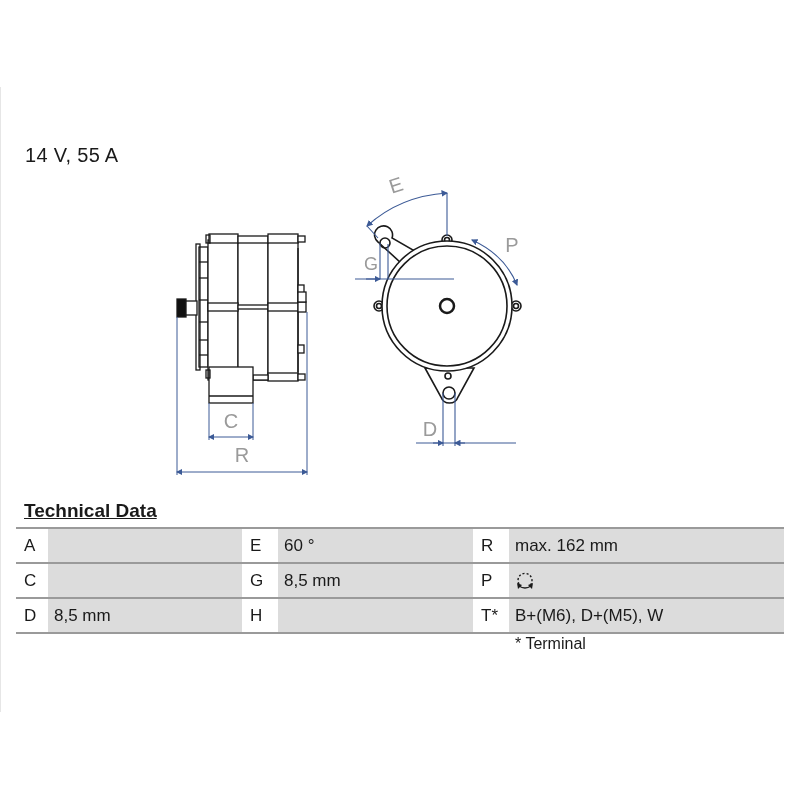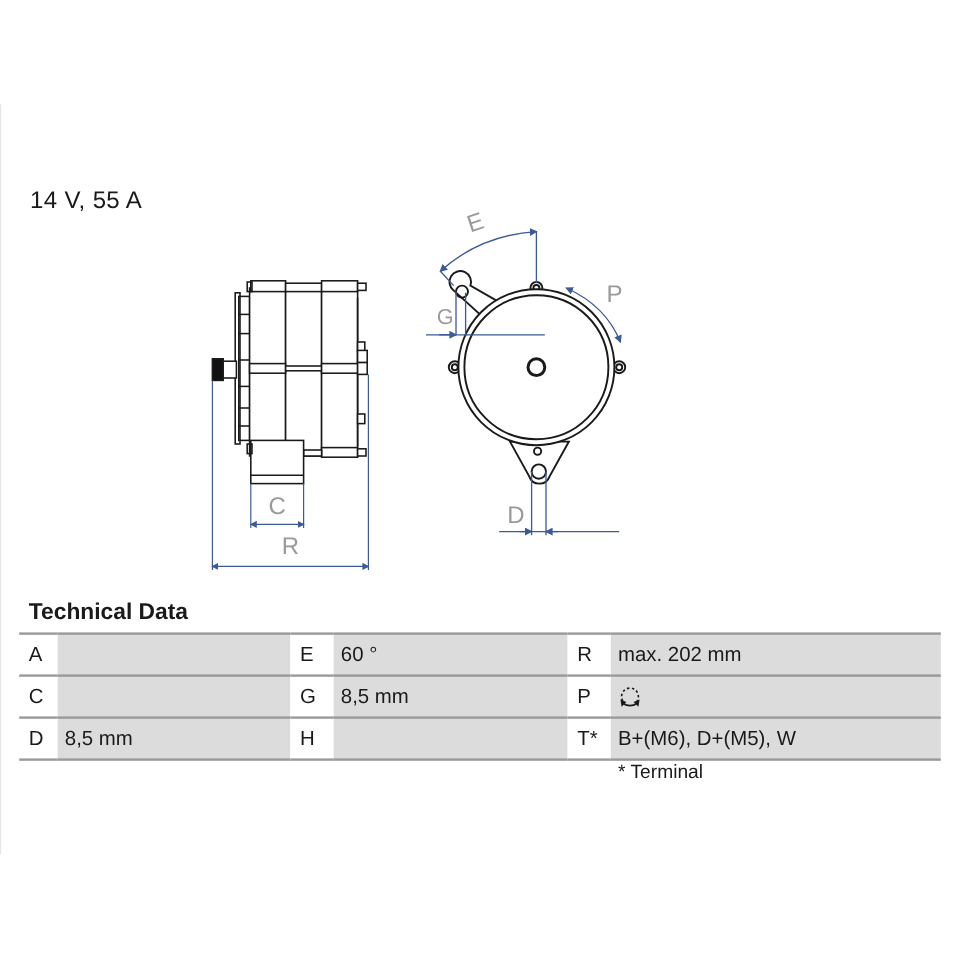--- a/index.html
+++ b/index.html
@@ -1,21 +1,21 @@
 <!DOCTYPE html>
 <html><head>
   <meta charset="utf-8">
   <style>
     html, body { margin: 0; padding: 0; background: #ffffff; }
     body { width: 800px; height: 800px; position: relative; overflow: hidden;
            font-family: "Liberation Sans", sans-serif; color: #1a1a1a; }
     .frame-line { position: absolute; left: 0; top: 87px; width: 1px; height: 625px; background: #e6e6e6; }
-    .title { position: absolute; left: 25px; top: 156px; font-size: 20px; letter-spacing: 0.3px; }
+    .title { position: absolute; left: 25px; top: 144px; font-size: 20px; letter-spacing: 0.3px; }
     .drawing { position: absolute; left: 0; top: 0; }
-    .section-title { position: absolute; left: 24px; top: 500px; font-size: 19px; font-weight: bold; }
+    .section-title { position: absolute; left: 24px; top: 500px; font-size: 19px; font-weight: bold; text-decoration: underline; }
     table.tech { position: absolute; left: 16px; top: 527px; width: 768px; border-collapse: collapse; table-layout: fixed; }
     table.tech td { height: 33px; padding: 0; font-size: 17px; border-top: 2px solid #9a9a9a; border-bottom: 2px solid #9a9a9a; vertical-align: middle; }
     td.lbl { background: #ffffff; padding-left: 8px !important; }
     td.val { background: #dcdcdc; padding-left: 6px !important; }
     .footnote { position: absolute; left: 515px; top: 635px; font-size: 16px; }
     .rot-icon { display: inline-block; vertical-align: middle; }
   </style>
 </head>
 <body>
 
@@ -142,21 +142,21 @@
     <col style="width:36px">
       <col style="width:275px">
   </colgroup>
   <tbody>
       <tr>
     <td class="lbl">A</td>
     <td class="val"></td>
     <td class="lbl">E</td>
     <td class="val">60 °</td>
     <td class="lbl">R</td>
-    <td class="val">max. 202 mm</td>
+    <td class="val">max. 162 mm</td>
   </tr>
   <tr>
     <td class="lbl">C</td>
     <td class="val"></td>
     <td class="lbl">G</td>
     <td class="val">8,5 mm</td>
     <td class="lbl">P</td>
     <td class="val">
       <svg class="rot-icon" width="20" height="20" viewBox="0 0 20 20">
         <path d="M4,13 A7,7 0 1,1 16,13" fill="none" stroke="#1a1a1a" stroke-width="1.4" stroke-dasharray="2,2"></path>

